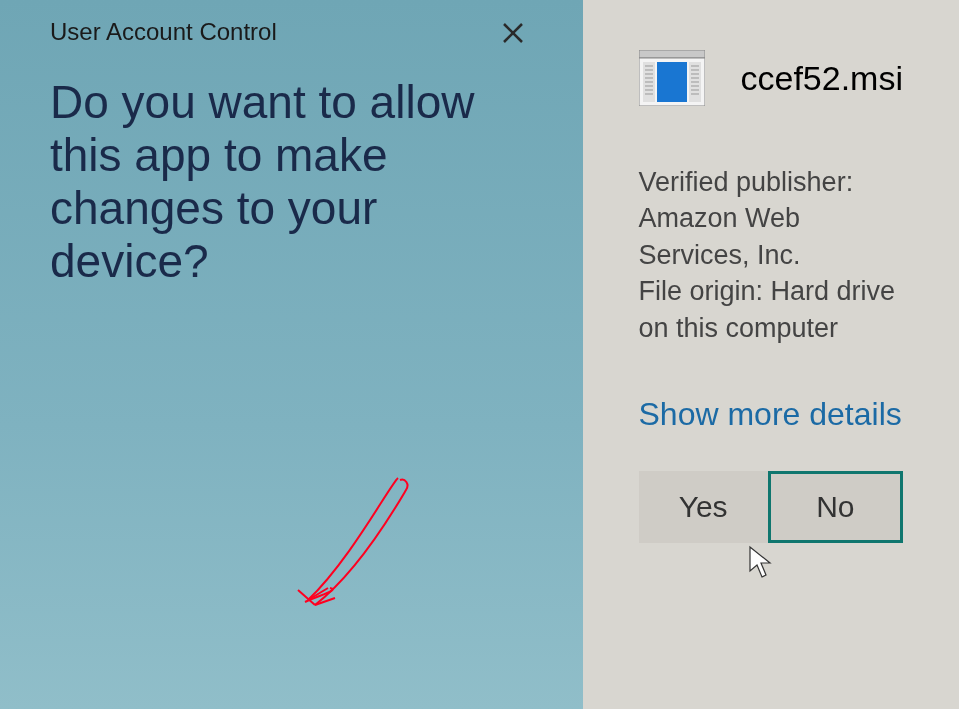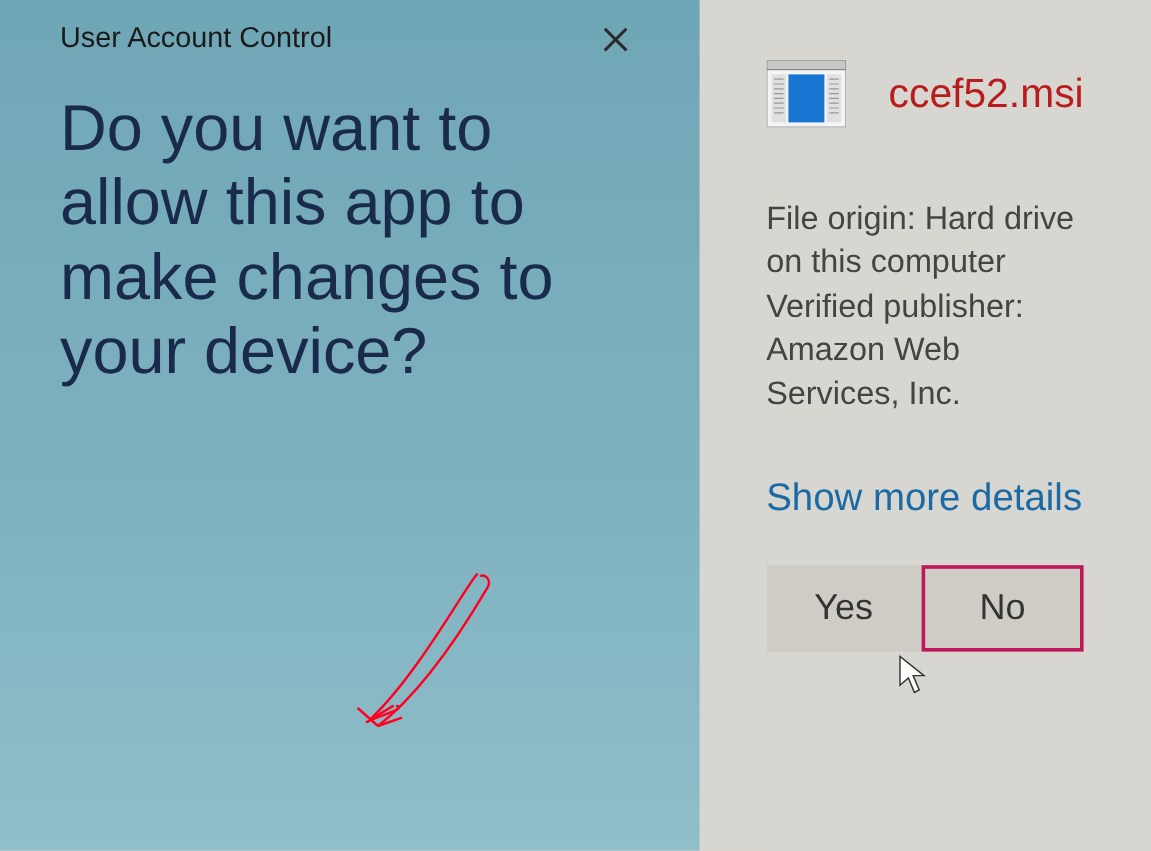--- a/index.html
+++ b/index.html
@@ -44,21 +44,21 @@
     .close-icon {
       font-size: 32px;
       color: #2a2a2a;
       cursor: pointer;
       line-height: 1;
       padding: 0 8px;
       font-weight: 300;
     }
 
     .main-question {
-      font-size: 54px;
+      font-size: 46px;
       color: #1a2a4a;
       font-weight: 400;
       margin-top: 26px;
       line-height: 1.15;
     }
 
     .body {
       background: #d8d6d0;
       flex: 1;
       padding: 50px 56px 0 56px;
@@ -74,21 +74,21 @@
     }
 
     .app-icon {
       width: 66px;
       height: 56px;
       flex-shrink: 0;
     }
 
     .app-name {
       font-size: 34px;
-      color: #b91c1c;
+      color: #000000;
       font-weight: 400;
     }
 
     .meta {
       font-size: 27px;
       color: #444;
       line-height: 1.35;
       margin-bottom: 50px;
     }
 
@@ -114,21 +114,21 @@
       justify-content: center;
       cursor: pointer;
       background: #cfccc6;
     }
 
     .btn-yes {
       border: none;
     }
 
     .btn-no {
-      border: 3px solid #be185d;
+      border: 3px solid #0f766e;
     }
 
     .cursor-overlay {
       position: absolute;
       pointer-events: none;
     }
 
     .annotation {
       position: absolute;
       pointer-events: none;
@@ -178,24 +178,24 @@
           <line x1="52" y1="36" x2="60" y2="36" stroke="#999" stroke-width="1"></line>
           <line x1="52" y1="40" x2="60" y2="40" stroke="#999" stroke-width="1"></line>
           <line x1="52" y1="44" x2="60" y2="44" stroke="#999" stroke-width="1"></line>
         </svg>
       </div>
       <div class="app-name">ccef52.msi</div>
     </div>
 
     <div class="meta">
       <div>
+        <span>Verified publisher: </span><span>Amazon Web Services, Inc.</span>
+      </div>
+      <div>
         <span>File origin: </span><span>Hard drive on this computer</span>
-      </div>
-      <div>
-        <span>Verified publisher: </span><span>Amazon Web Services, Inc.</span>
       </div>
     </div>
 
     <div class="show-more">Show more details</div>
 
     <div class="button-row">
       <div class="btn btn-yes">Yes</div>
       <div class="btn btn-no">No</div>
     </div>
 

